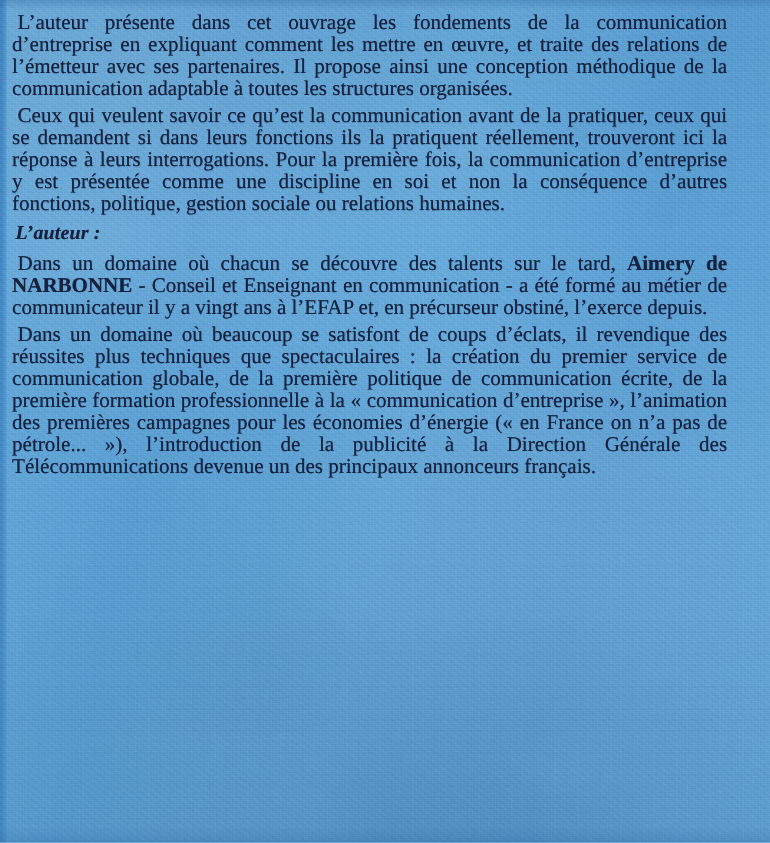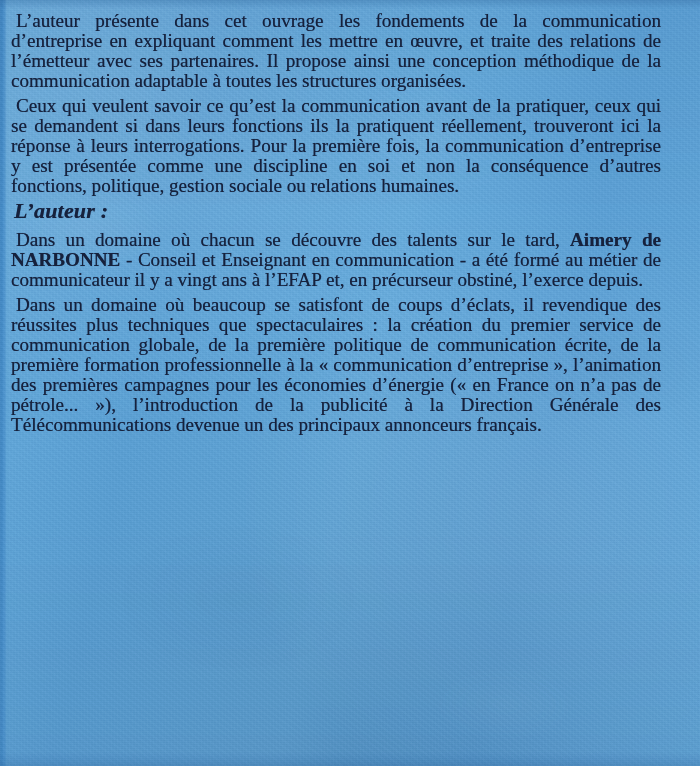--- a/index.html
+++ b/index.html
@@ -99,21 +99,21 @@
   }
   .para:last-child { margin-bottom: 0; }
 
   .para-gap-large { margin-bottom: 38px; }
 
   #author-heading {
     margin: 2px 0 9px 0;
     text-indent: 3px;
     font-style: italic;
     font-weight: bold;
-    font-size: 22px;
+    font-size: 18px;
     letter-spacing: .2px;
   }
 
   .bold-name { font-weight: bold; }
 
   
   #ink-softener {
     position: absolute;
     inset: 0;
     pointer-events: none;

